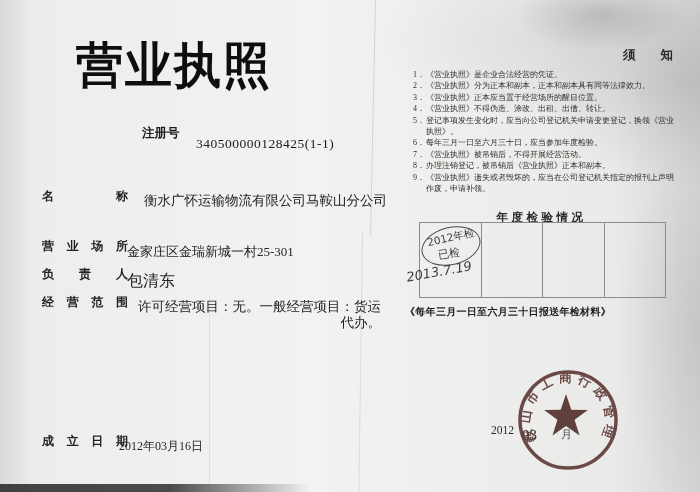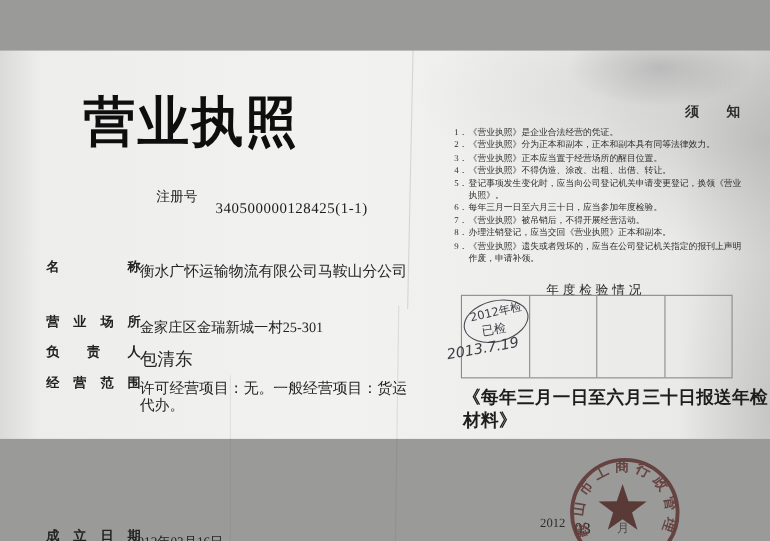--- a/index.html
+++ b/index.html
@@ -2,69 +2,68 @@
 <html><head>
 <meta charset="utf-8">
 <style>
   html,body{margin:0;padding:0;}
   body{
     width:700px;height:492px;overflow:hidden;
     font-family:"Liberation Serif","DejaVu Serif",serif;
     background:#9a9a98;
   }
   .page{
-    position:relative;width:700px;height:353px;color:#1c1c1c;
+    position:relative;width:700px;height:492px;color:#1c1c1c;
     background:
       radial-gradient(ellipse 130px 55px at 600px 15px, rgba(105,105,108,.30), transparent 65%),
       radial-gradient(ellipse 230px 150px at 695px 85px, rgba(118,118,122,.24), transparent 70%),
       radial-gradient(ellipse 120px 260px at 700px 330px, rgba(128,128,132,.16), transparent 70%),
       radial-gradient(ellipse 260px 120px at 560px 40px, rgba(120,120,124,.14), transparent 70%),
       linear-gradient(90deg,#dadad8 0,#ededeb 5%,#f2f2f0 45%,#eaeae8 88%,#d3d3d1 100%);
-    margin-top: 46px;
   }
   .abs{position:absolute;}
   
   .crease{position:absolute;width:1px;background:#5a5a58;}
   .crease-a{left:375px;top:0;height:235px;opacity:.18;transform:rotate(1.2deg);transform-origin:top;}
   .crease-b{left:362px;top:232px;height:260px;opacity:.14;transform:rotate(.8deg);transform-origin:top;}
   .crease-c{left:209px;top:295px;height:197px;opacity:.10;}
   .bottom-band{position:absolute;left:0;top:484px;width:310px;height:8px;
     background:linear-gradient(90deg,#242424 0,#2e2e2e 55%,rgba(46,46,46,0) 100%);opacity:.85;}
   
   .doc-title{left:76px;top:34px;font-size:47px;font-weight:900;letter-spacing:2px;
     font-family:"Liberation Sans","DejaVu Sans",sans-serif;color:#0e0e0e;transform:scaleY(1.04);}
   .doc-subtitle{left:118px;top:101px;font-size:15px;font-weight:bold;letter-spacing:1px;color:#161616;}
-  .reg-label{left:142px;top:125px;font-size:12.5px;font-weight:normal;}
+  .reg-label{left:142px;top:125px;font-size:12.5px;font-weight:bold;}
   .reg-value{left:196px;top:136px;font-size:13.5px;letter-spacing:.5px;}
   
   .f-label{left:42px;width:86px;font-size:12px;font-weight:bold;color:#222;
     text-align:justify;text-align-last:justify;}
-  .f-value{left:127px;font-size:13.5px;color:#242424;}
+  .f-value{left:127px;font-size:13.5px;color:#242424;text-align:right;}
   
   .notice-heading{left:415px;top:47px;width:258px;text-align:right;font-size:12.5px;
     font-weight:bold;color:#2a2a2a;}
   .notice-list{position:absolute;left:413px;top:69px;width:262px;margin:0;padding:0;
     list-style:none;font-size:8px;line-height:11.4px;color:#2e2e2c;}
   .notice-list li{display:flex;}
   .notice-num{width:13px;flex:0 0 13px;}
   .notice-text{flex:1;}
   
   .insp-heading{left:419px;top:210px;width:245px;text-align:center;font-size:11.5px;
-    font-weight:normal;letter-spacing:3.5px;color:#2a2a2a;}
+    font-weight:bold;letter-spacing:3.5px;color:#2a2a2a;}
   .insp-table{position:absolute;left:419px;top:222px;width:245px;height:74px;
     display:flex;border:1px solid #8b8b89;}
   .insp-cell{flex:1;border-right:1px solid #8b8b89;}
   .insp-cell:last-child{border-right:none;}
   .hw{position:absolute;color:#3d3d47;font-family:"DejaVu Sans","Liberation Sans",sans-serif;}
   .hw-ellipse{left:421px;top:227px;width:58px;height:36px;border:1.5px solid #4a4a54;
     border-radius:50%;transform:rotate(-14deg);}
   .hw-line1{left:427px;top:231px;font-size:10.5px;transform:rotate(-13deg);}
   .hw-line2{left:438px;top:246px;font-size:11px;transform:rotate(-9deg);}
   .hw-line3{left:406px;top:264px;font-size:13px;font-style:italic;transform:rotate(-10deg);}
-  .insp-footnote{left:421px;top:305px;font-size:16px;font-weight:bold;letter-spacing:.3px;color:#1d1d1d;}
+  .insp-footnote{left:405px;top:305px;font-size:10px;font-weight:bold;letter-spacing:.3px;color:#1d1d1d;}
   
   .issue-year{left:491px;top:424px;font-size:11.5px;color:#2c2c2c;}
   .issue-month{left:522px;top:427px;font-size:15px;color:#2c2c2c;}
   .issue-suffix{left:561px;top:427px;font-size:11px;color:#4b4b4b;}
   
   .seal{left:505px;top:357px;width:126px;height:126px;opacity:.92;}
 </style>
 </head>
 <body>
 
@@ -119,21 +118,21 @@
     <li>
         <span class="notice-num">6．</span>
         <span class="notice-text">每年三月一日至六月三十日，应当参加年度检验。</span>
       </li>
     <li>
         <span class="notice-num">7．</span>
         <span class="notice-text">《营业执照》被吊销后，不得开展经营活动。</span>
       </li>
     <li>
         <span class="notice-num">8．</span>
-        <span class="notice-text">办理注销登记，应当交回《营业执照》正本和副本。</span>
+        <span class="notice-text">办理注销登记，被吊销后《营业执照》正本和副本。</span>
       </li>
     <li>
         <span class="notice-num">9．</span>
         <span class="notice-text">《营业执照》遗失或者毁坏的，应当在公司登记机关指定的报刊上声明作废，申请补领。</span>
       </li>
   </ul>
 
   <div class="abs insp-heading">年度检验情况</div>
   <div class="insp-table">
     <div class="insp-cell"></div>

